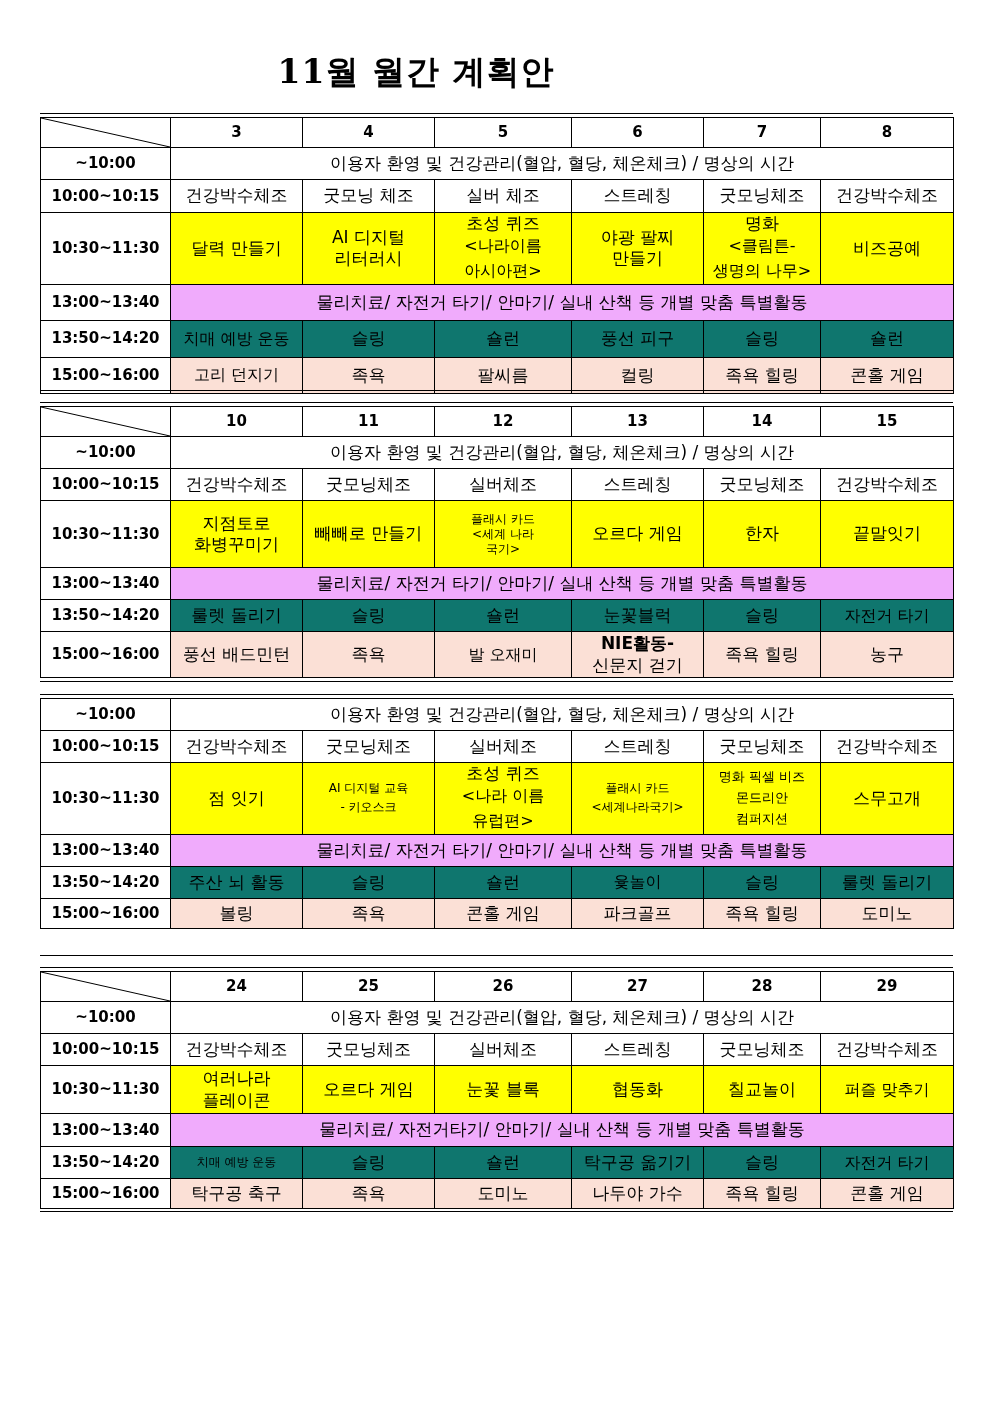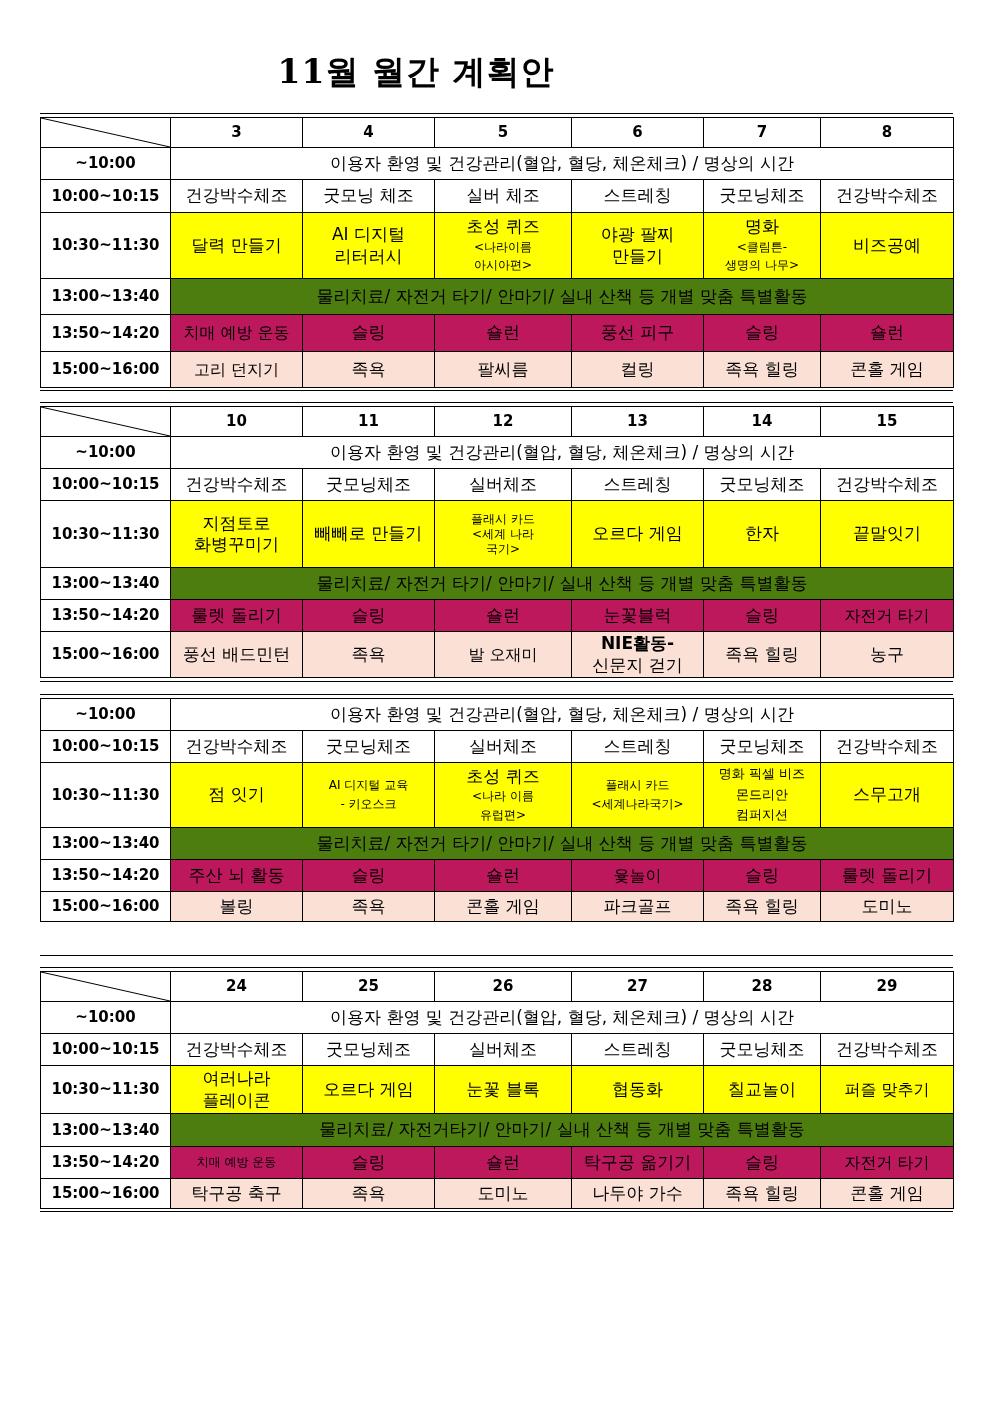--- a/index.html
+++ b/index.html
@@ -8,25 +8,25 @@
   .week { position:absolute; left:40px; width:913px; }
   .week .topline { position:absolute; left:0; right:0; top:-4px; height:0; border-top:1px solid #000; }
   .week .botline { position:absolute; left:0; right:0; height:0; border-top:1px solid #000; }
   table { border-collapse:collapse; table-layout:fixed; width:913px; }
   td { border:1px solid #000; text-align:center; vertical-align:middle; padding:0; font-size:16px; line-height:1.25; overflow:hidden; }
   td.time { font-weight:bold; font-size:15px; }
   td.day { font-weight:bold; font-size:15px; }
   td.corner { position:relative; }
   td.corner svg { position:absolute; left:0; top:0; width:100%; height:100%; }
   .yellow { background:#ffff00; }
-  .green { background:#4d7c0f; }
-  .blue { background:#be185d; }
+  .green { background:#f0abfc; }
+  .blue { background:#0f766e; }
   .pink { background:#fbe0d6; }
   .big { font-size:17px; }
-  .sub { display:block; font-size:12px; line-height:1.55; }
+  .sub { display:block; font-size:16px; line-height:1.55; }
   .sm { font-size:12px; }
   .xs { font-size:13px; line-height:1.6;margin-top:12px; }
   .bold { font-weight:bold; }
   .line { display:block; }
 </style>
 </head>
 <body>
 
 <div class="title">11월 월간 계획안</div>
 

